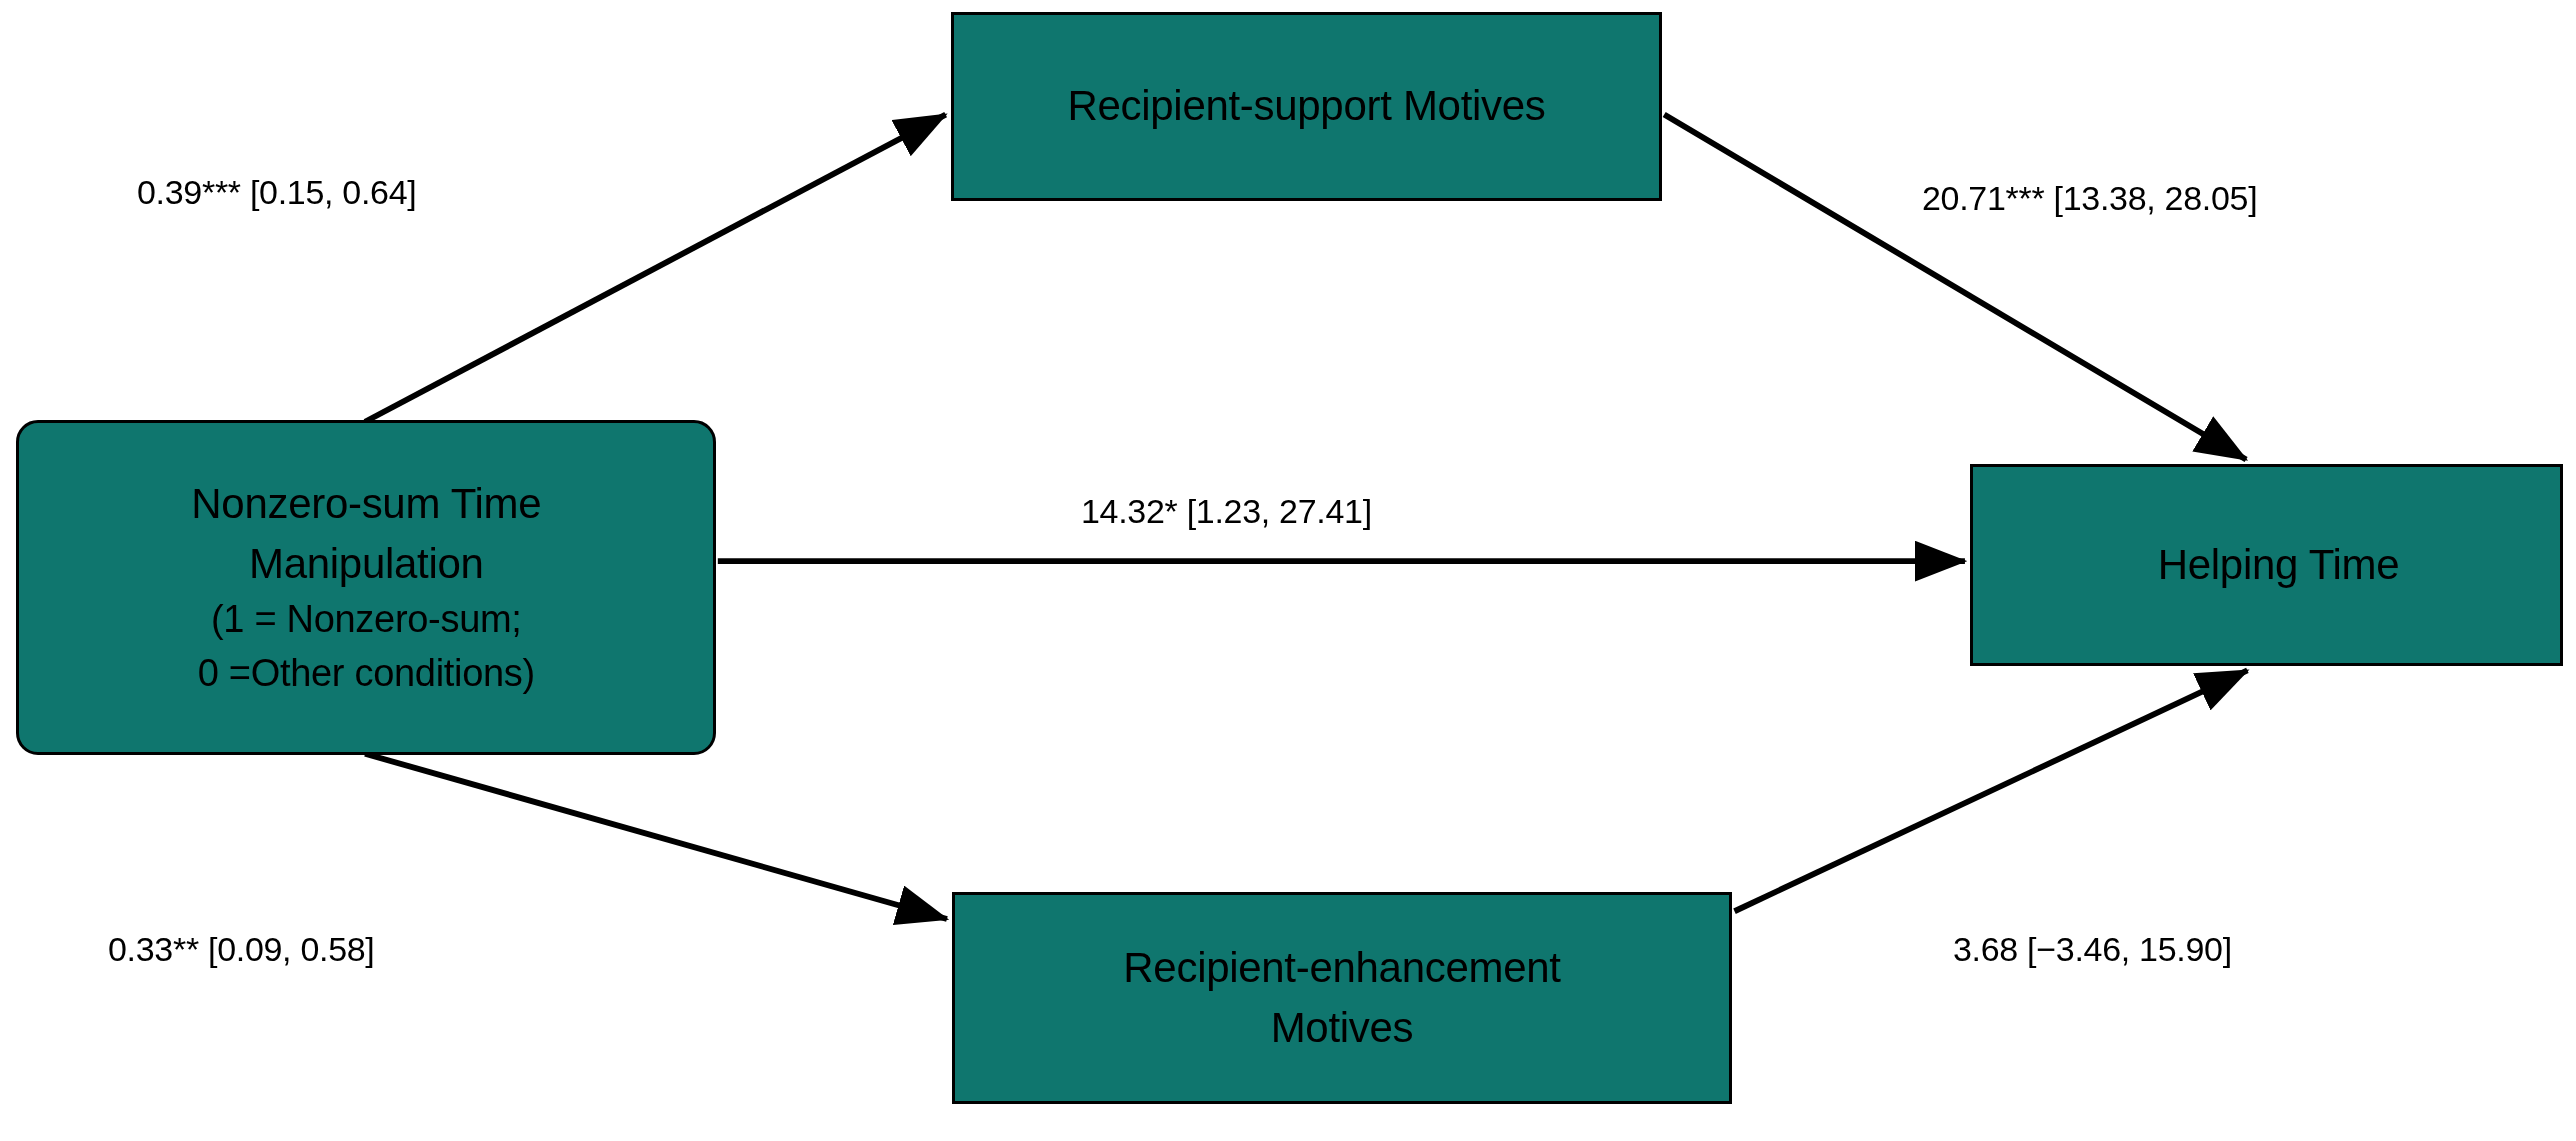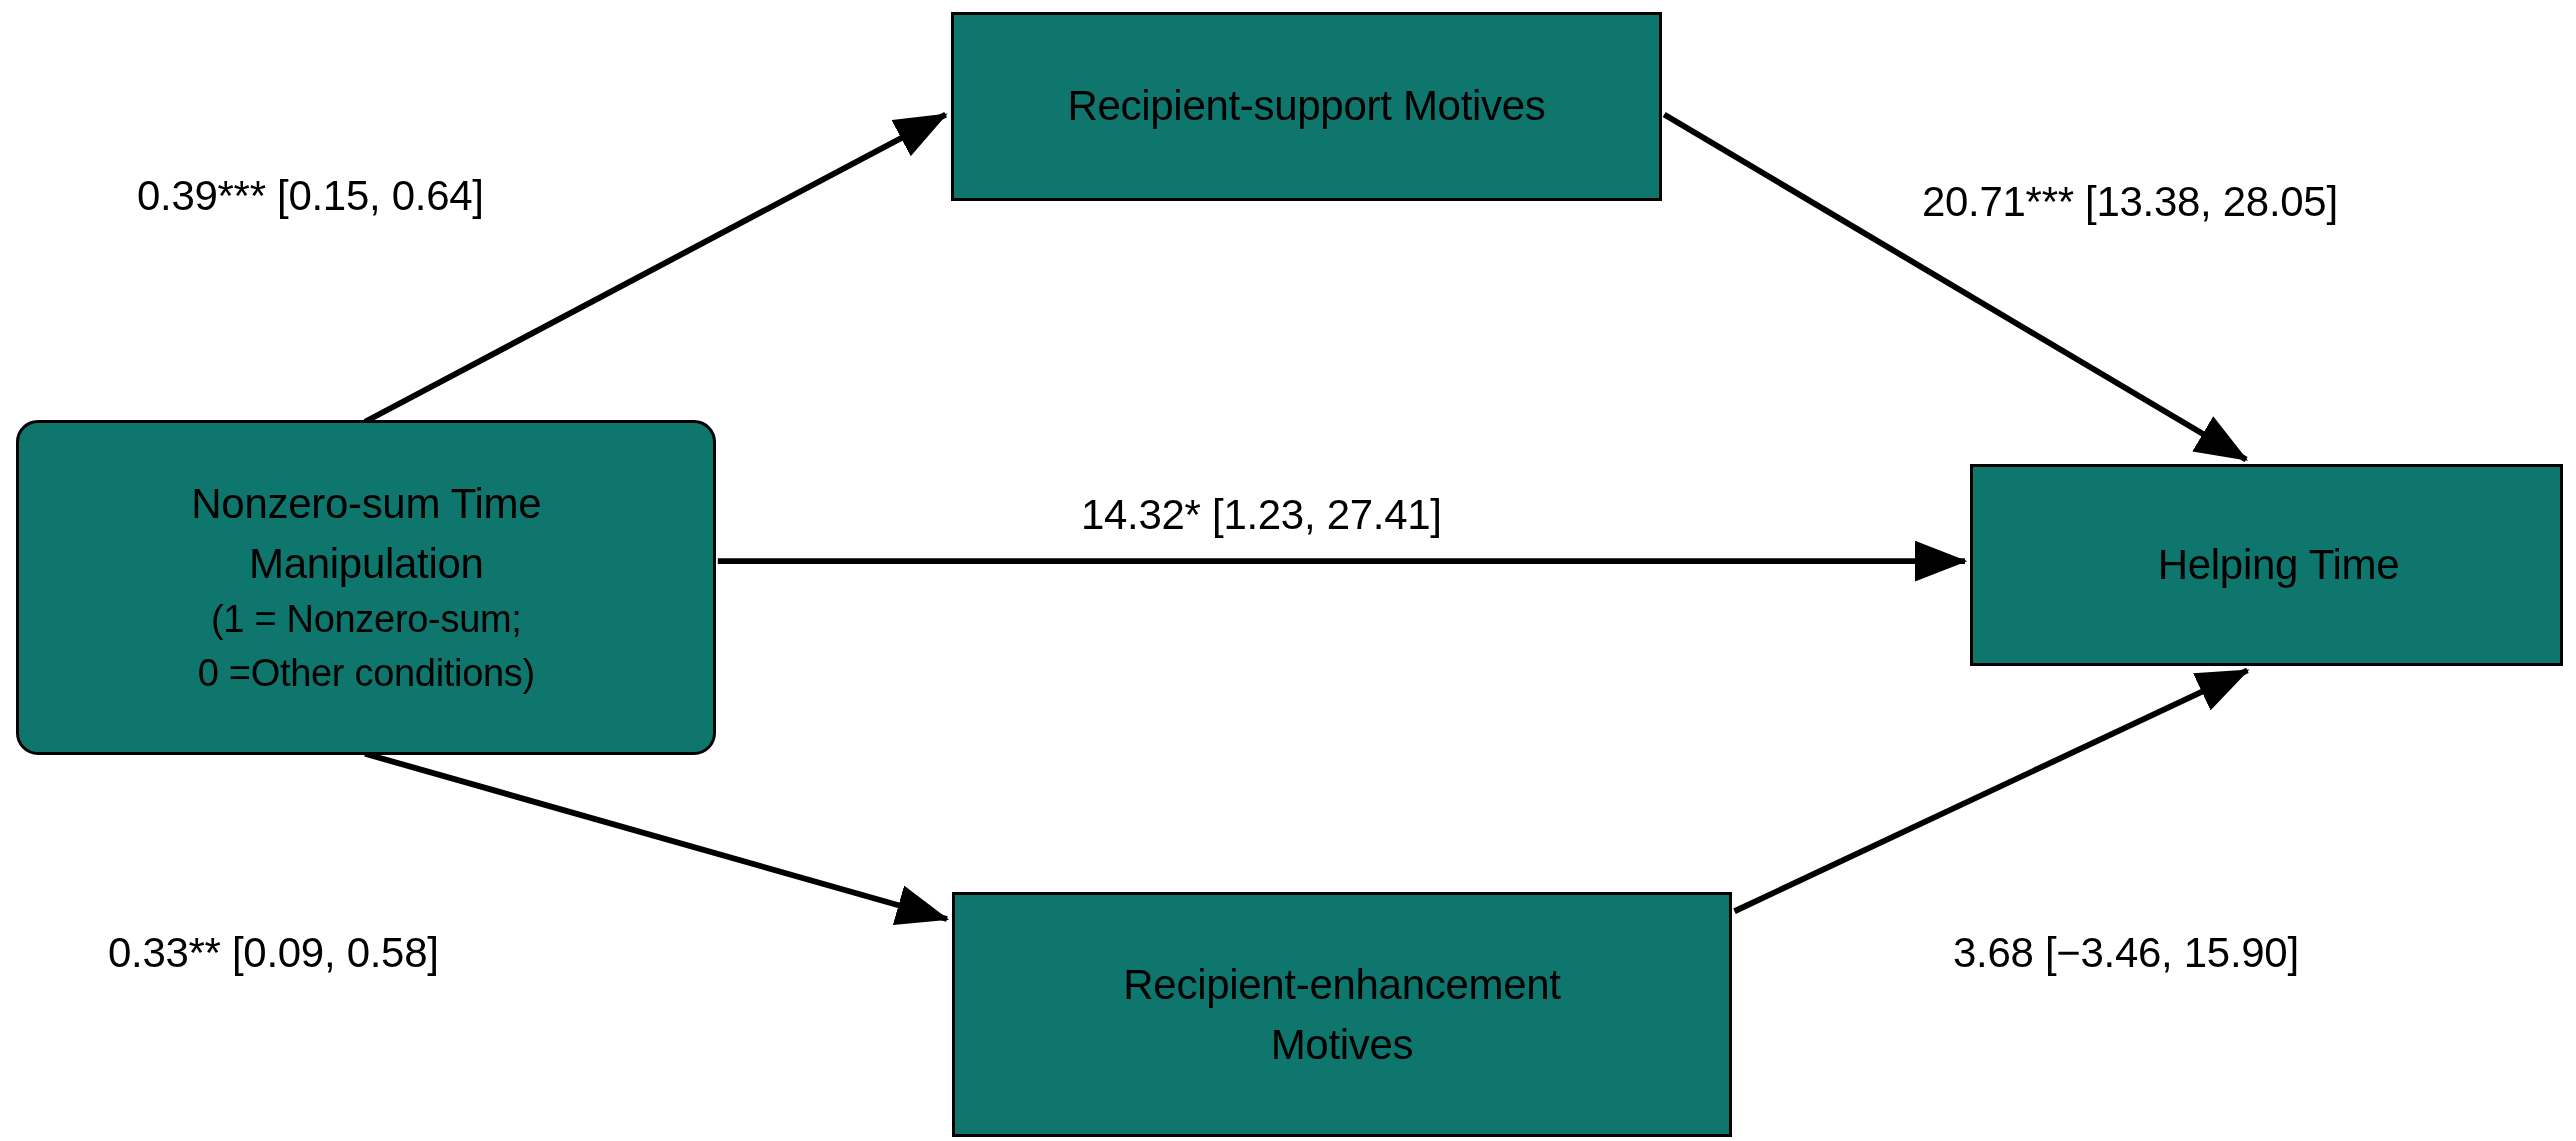--- a/index.html
+++ b/index.html
@@ -42,28 +42,28 @@
     line-height: 1.30;
     font-size: 42px;
     letter-spacing: -0.3px;
   }
   .node .line.small {
     font-size: 38px;
   }
   #node-top    { left: 951px; top: 11.7px;   width: 711px; height: 189px; }
   #node-left   { left: 16.3px;   top: 420px;  width: 700px; height: 335px; border-radius: 22px; }
   #node-right  { left: 1970px; top: 464px;  width: 593px;  height: 202px; padding-left: 24px; }
-  #node-bottom { left: 952px; top: 892px; width: 780px; height: 245px; }
+  #node-bottom { left: 952px; top: 892px; width: 780px; height: 212px; }
   #node-left .line { line-height: 1.42; }
   #node-bottom .line { line-height: 1.42; }
 
   .edge-label {
     position: absolute;
     white-space: nowrap;
-    font-size: 42px;
+    font-size: 34px;
     line-height: 1;
     letter-spacing: -0.3px;
     z-index: 4;
     background: transparent;
   }
   #label-a1 { left: 137px;  top: 175px;  }
   #label-b1 { left: 1922px; top: 181px;  }
   #label-c  { left: 1081px; top: 494px;  }
   #label-a2 { left: 108px;  top: 932px; }
   #label-b2 { left: 1953px; top: 932px; }

